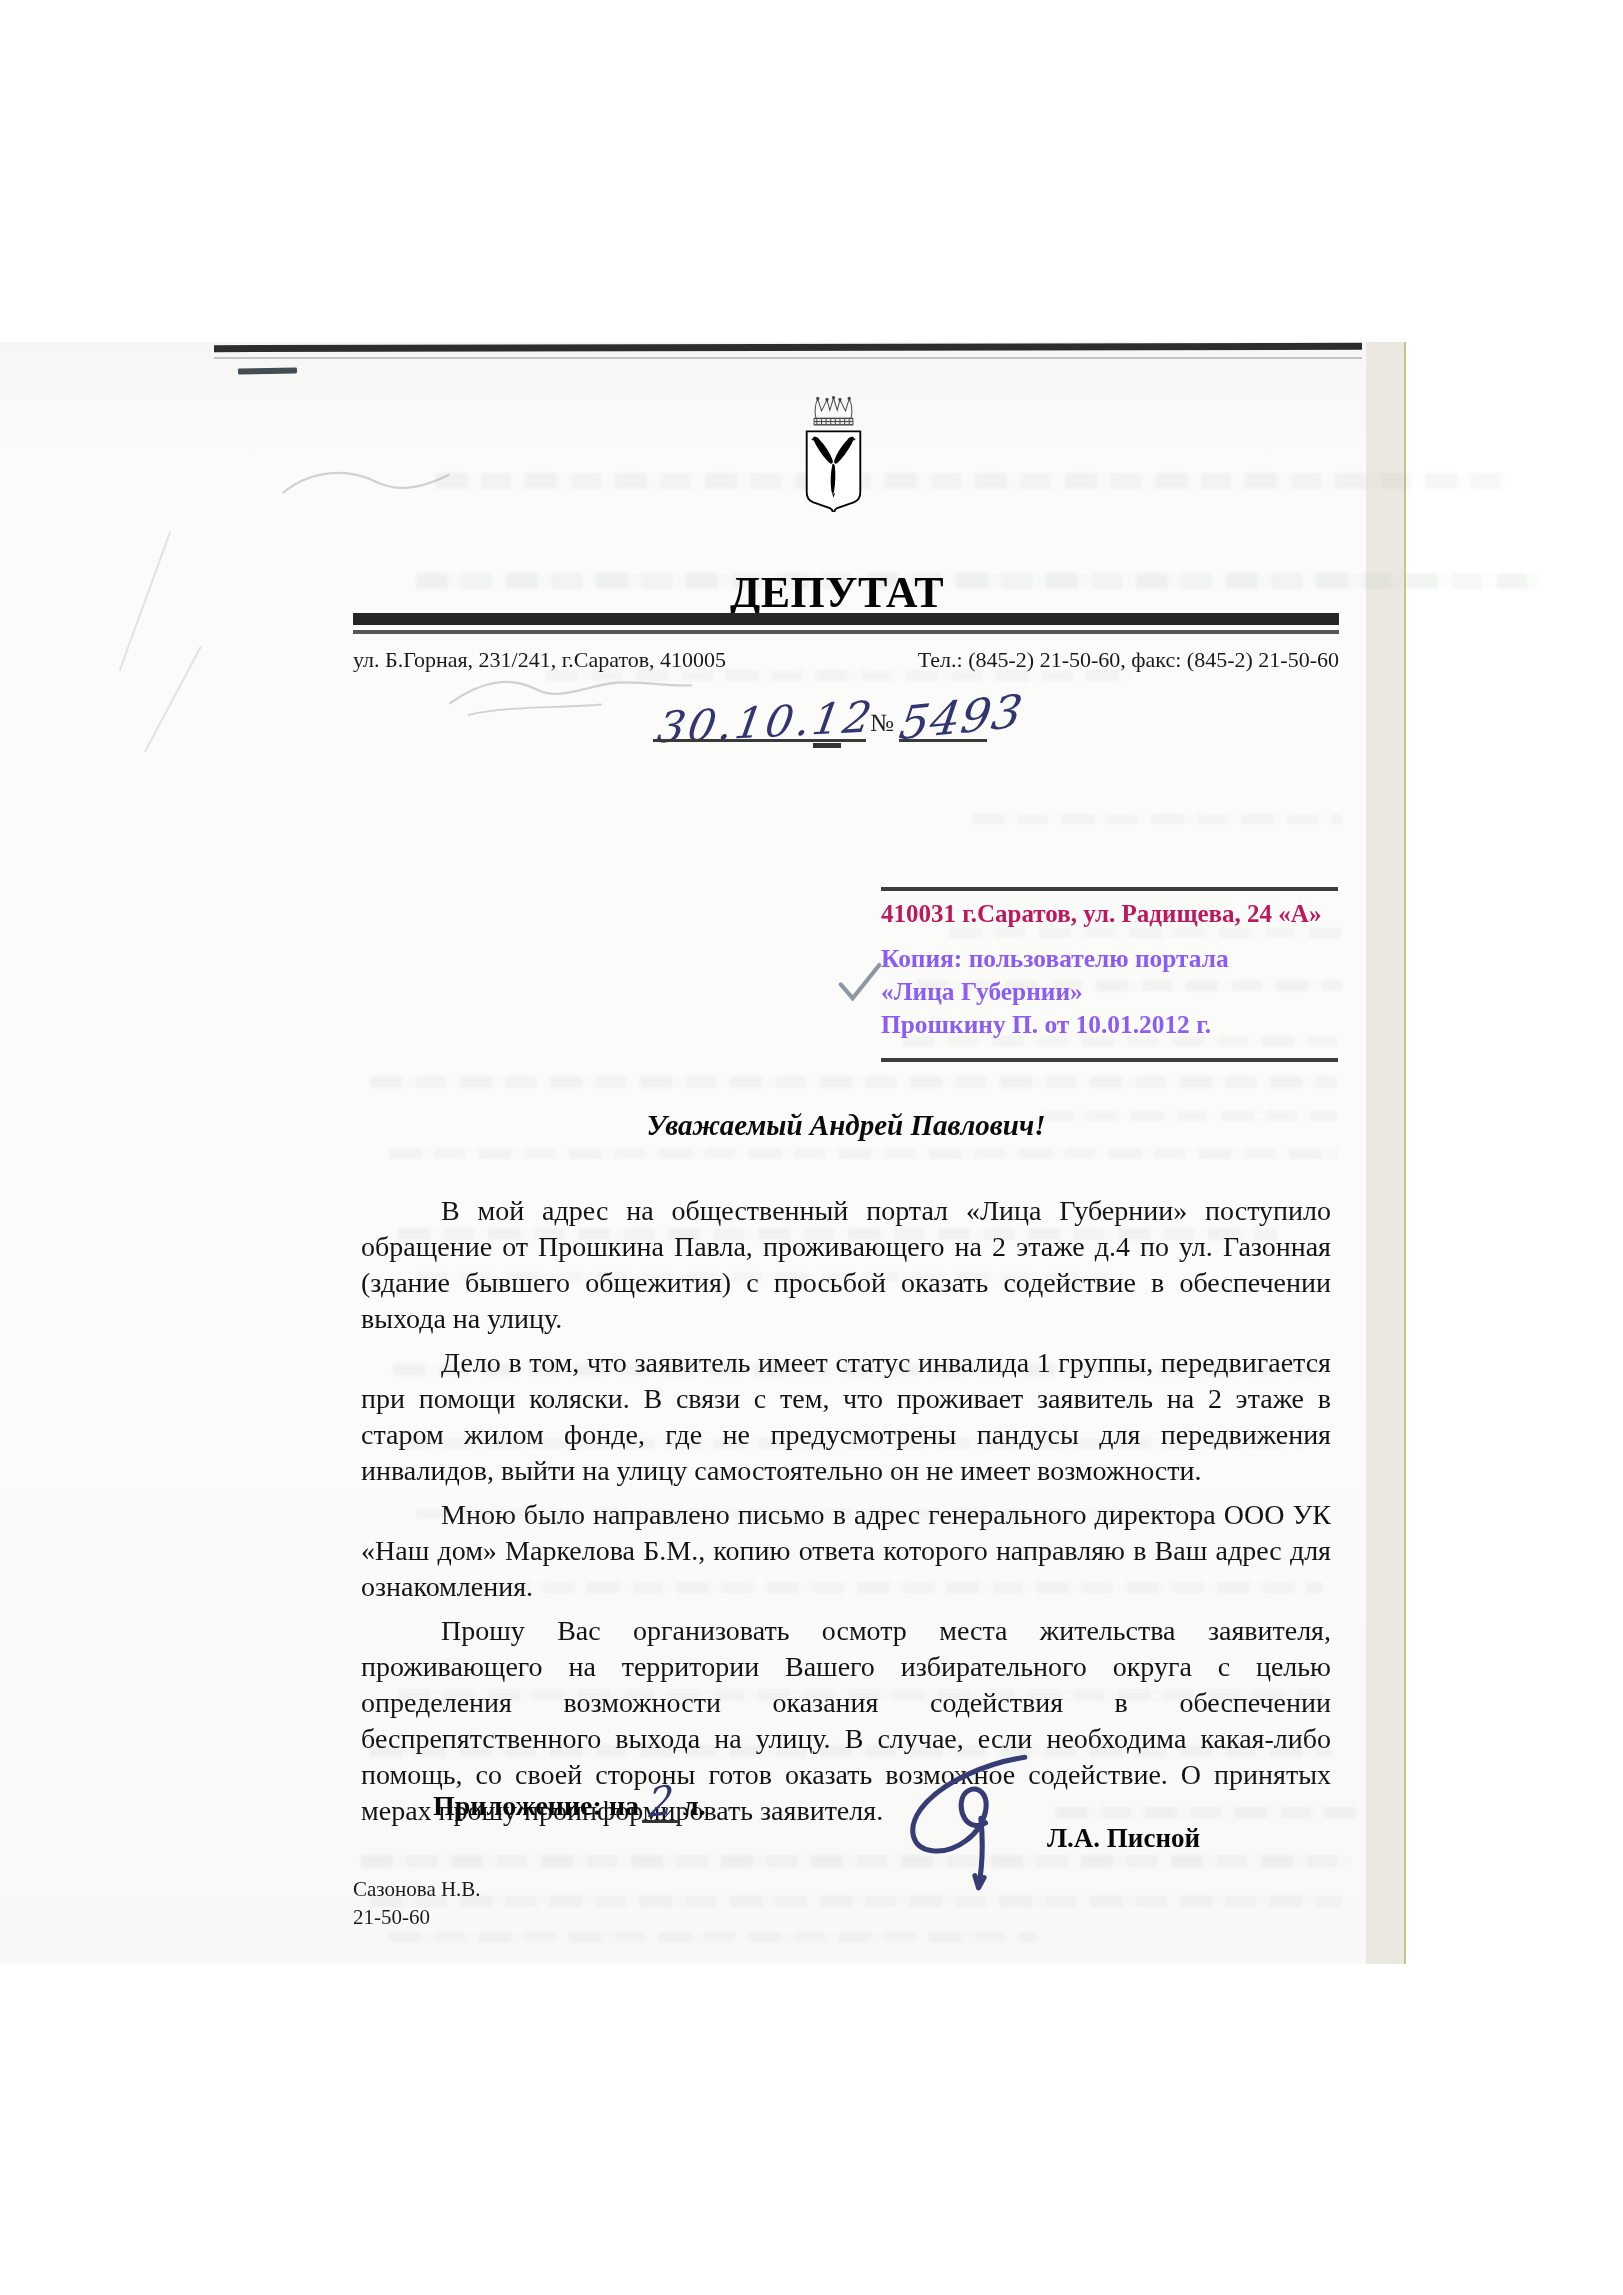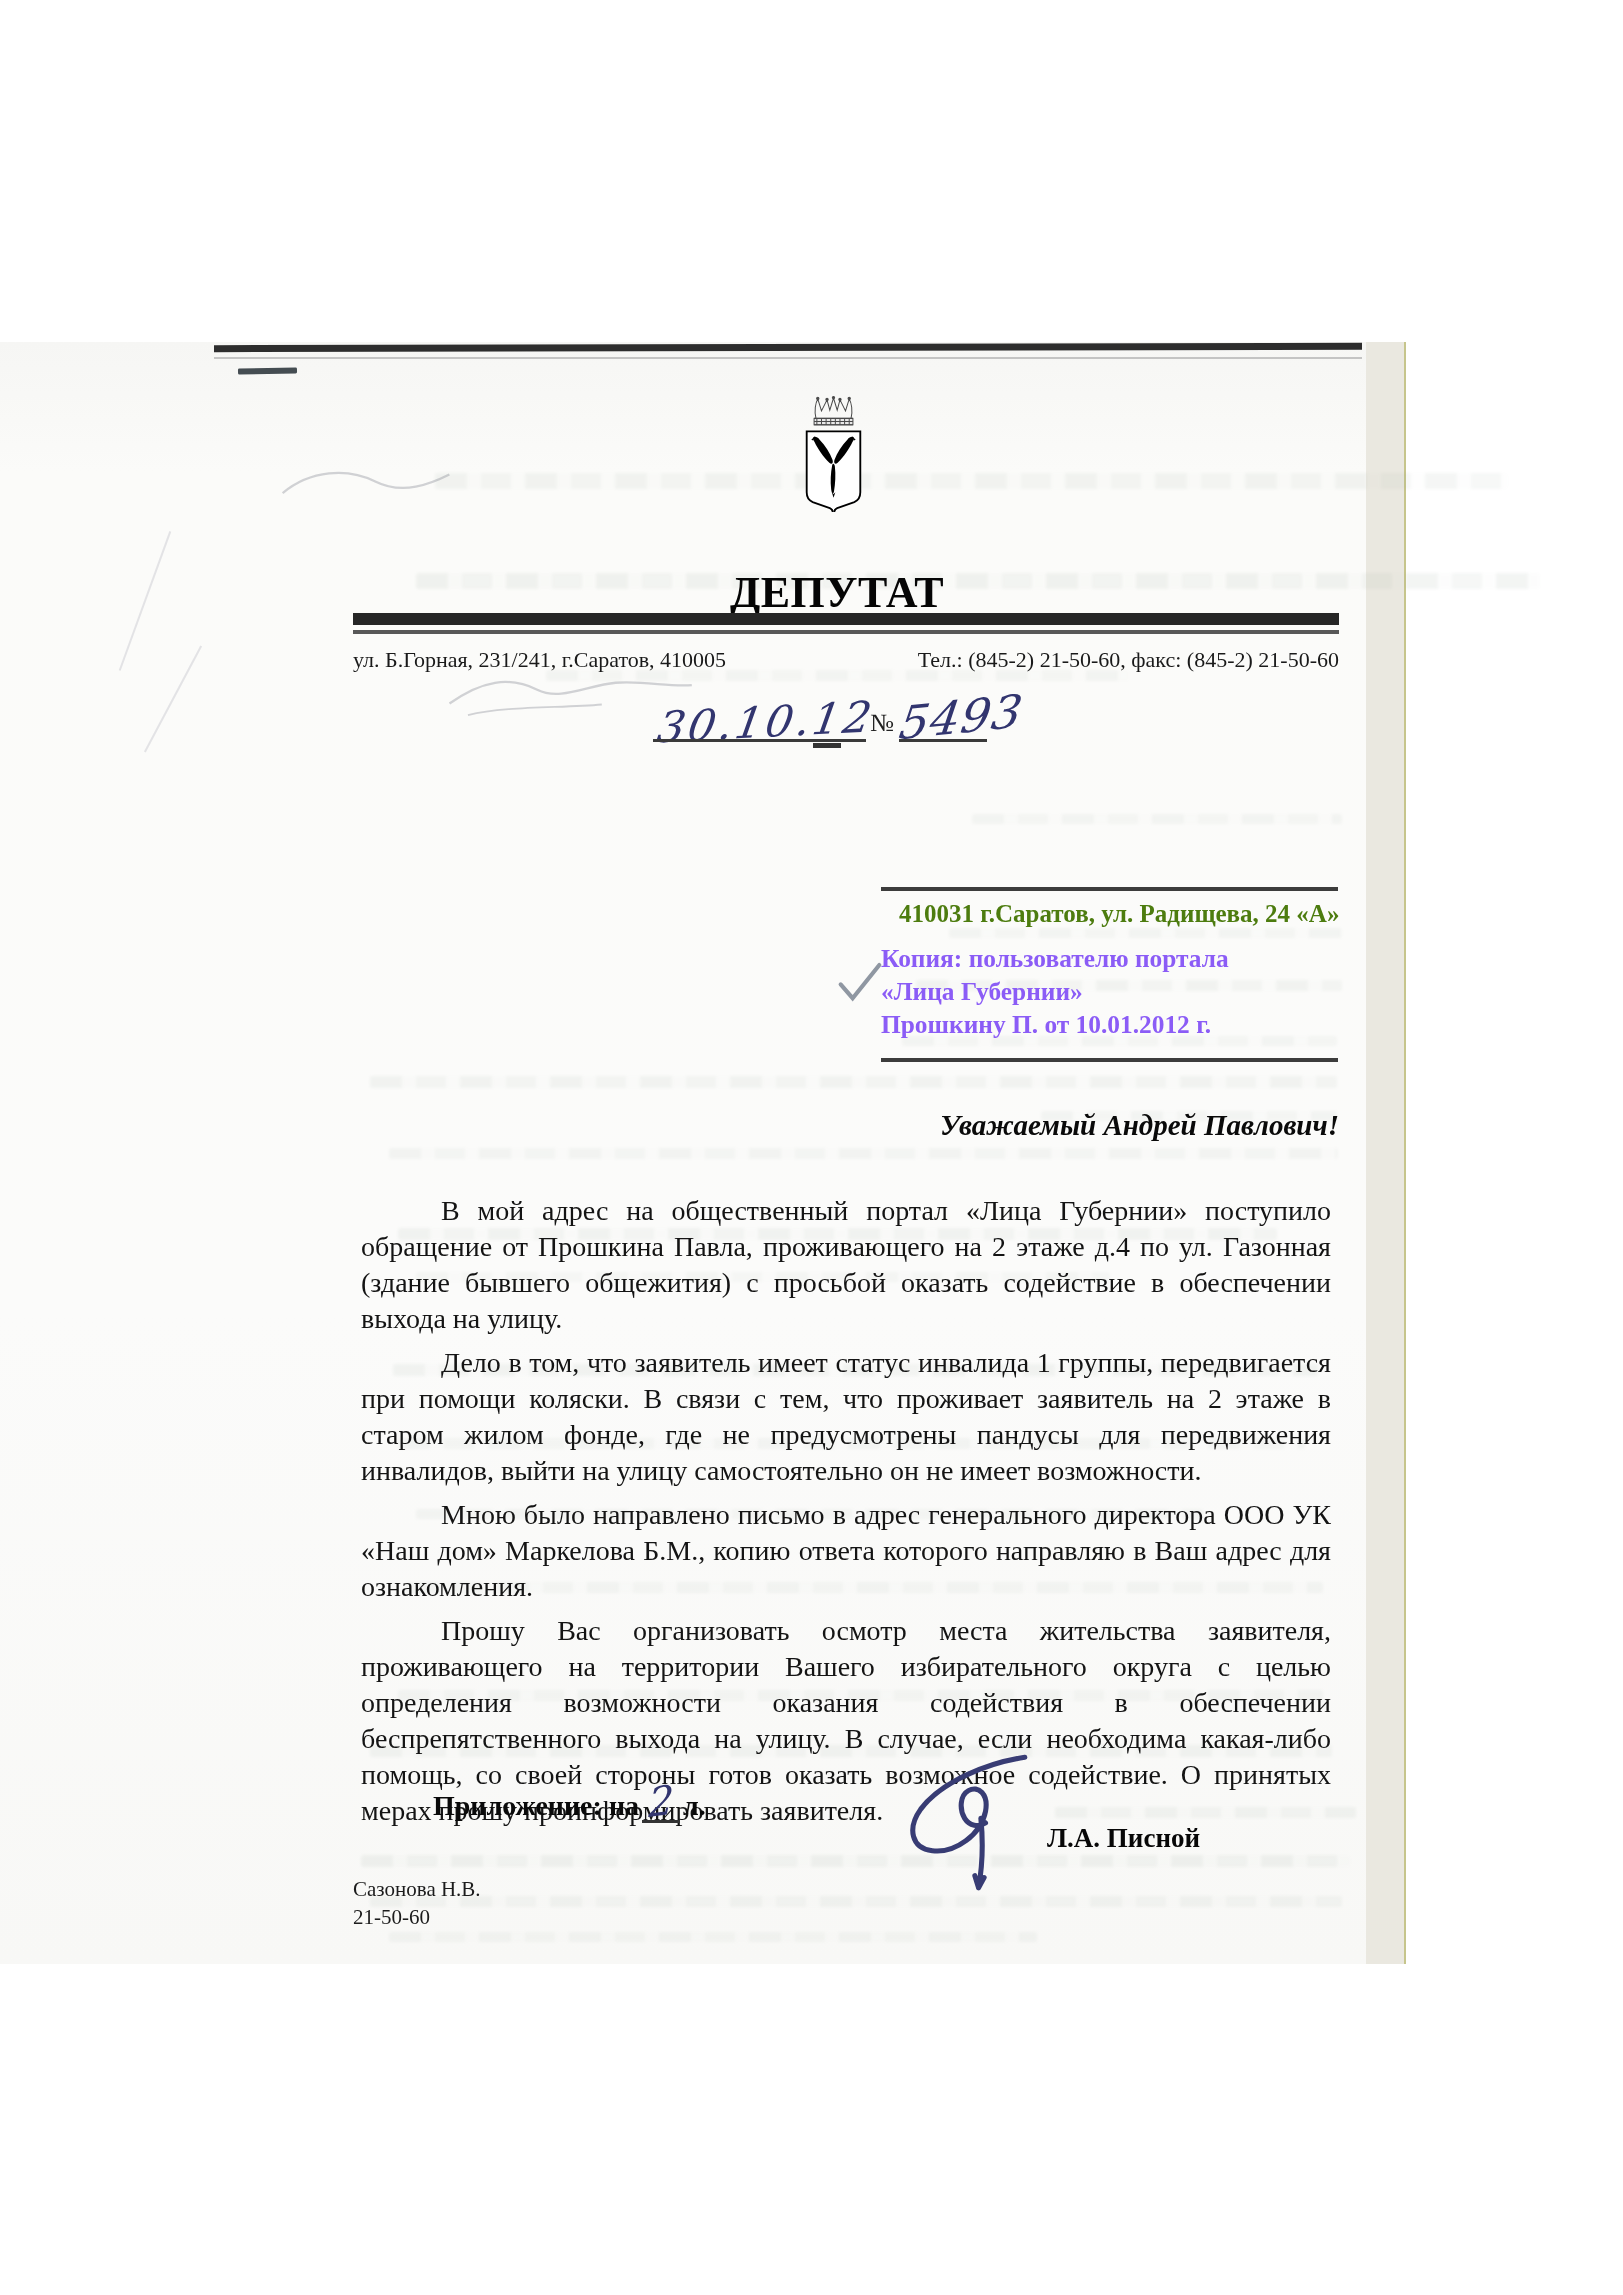--- a/index.html
+++ b/index.html
@@ -31,27 +31,27 @@
   .ref-date{position:absolute;left:659px;top:697px;font-size:43px;transform:skewX(-12deg) rotate(-3deg);letter-spacing:2.8px;}
   .ref-no-sign{position:absolute;left:870px;top:709px;font-size:25px;color:#222;}
   .ref-number{position:absolute;left:901px;top:690px;font-size:46px;transform:skewX(-14deg) rotate(-6deg);letter-spacing:0.9px;}
   .ref-underline-1{position:absolute;left:653px;top:739px;width:213px;height:2.8px;background:#3a3a3a;}
   .ref-underline-1b{position:absolute;left:813px;top:743px;width:28px;height:4.6px;background:#333;}
   .ref-underline-2{position:absolute;left:899px;top:739px;width:88px;height:2.8px;background:#3a3a3a;}
 
   
   .recipient{position:absolute;left:881px;top:766px;width:458px;font-size:27px;font-weight:bold;line-height:40px;color:#070707;}
   .recip-rule{position:absolute;left:881px;top:887px;width:457px;height:4.2px;background:#3c3c3c;}
-  .recip-addr{position:absolute;left:899px;top:900px;width:458px;font-size:25px;font-weight:bold;color:#4d7c0f;}
+  .recip-addr{position:absolute;left:881px;top:900px;width:458px;font-size:25px;font-weight:bold;color:#be185d;}
   .copy-block{position:absolute;left:881px;top:942px;width:458px;font-size:25.4px;font-weight:bold;line-height:33px;color:#8b5cf6;}
   .copy-rule{position:absolute;left:881px;top:1058px;width:457px;height:3.7px;background:#3c3c3c;}
   .checkmark{position:absolute;left:837px;top:962px;width:46px;height:42px;}
 
   
-  .salutation{position:absolute;left:353px;top:1109px;width:986px;text-align:right;
+  .salutation{position:absolute;left:353px;top:1109px;width:986px;text-align:center;
               font-size:29px;font-weight:bold;font-style:italic;color:#0a0a0a;}
   .body-text{position:absolute;left:353px;top:1185px;width:986px;}
   .body-text p{margin:8px;font-size:28px;line-height:36px;text-align:justify;text-align-last:left;
                text-indent:80px;color:#141414;}
   .attachment{position:absolute;left:353px;top:1787px;width:986px;font-size:28px;color:#0a0a0a;}
   .attachment .lbl{font-weight:bold;}
   .hand-pages{font-family:"DejaVu Serif",serif;font-style:italic;color:#32356f;font-size:40px;
               display:inline-block;transform:rotate(-8deg) skewX(-10deg);padding:0 6.5px;}
   .pages-underline{display:inline-block;border-bottom:3.2px solid #333;margin:0 2.8px;line-height:28px;}
   .signature{position:absolute;left:886px;top:1749px;width:199px;height:148px;}

